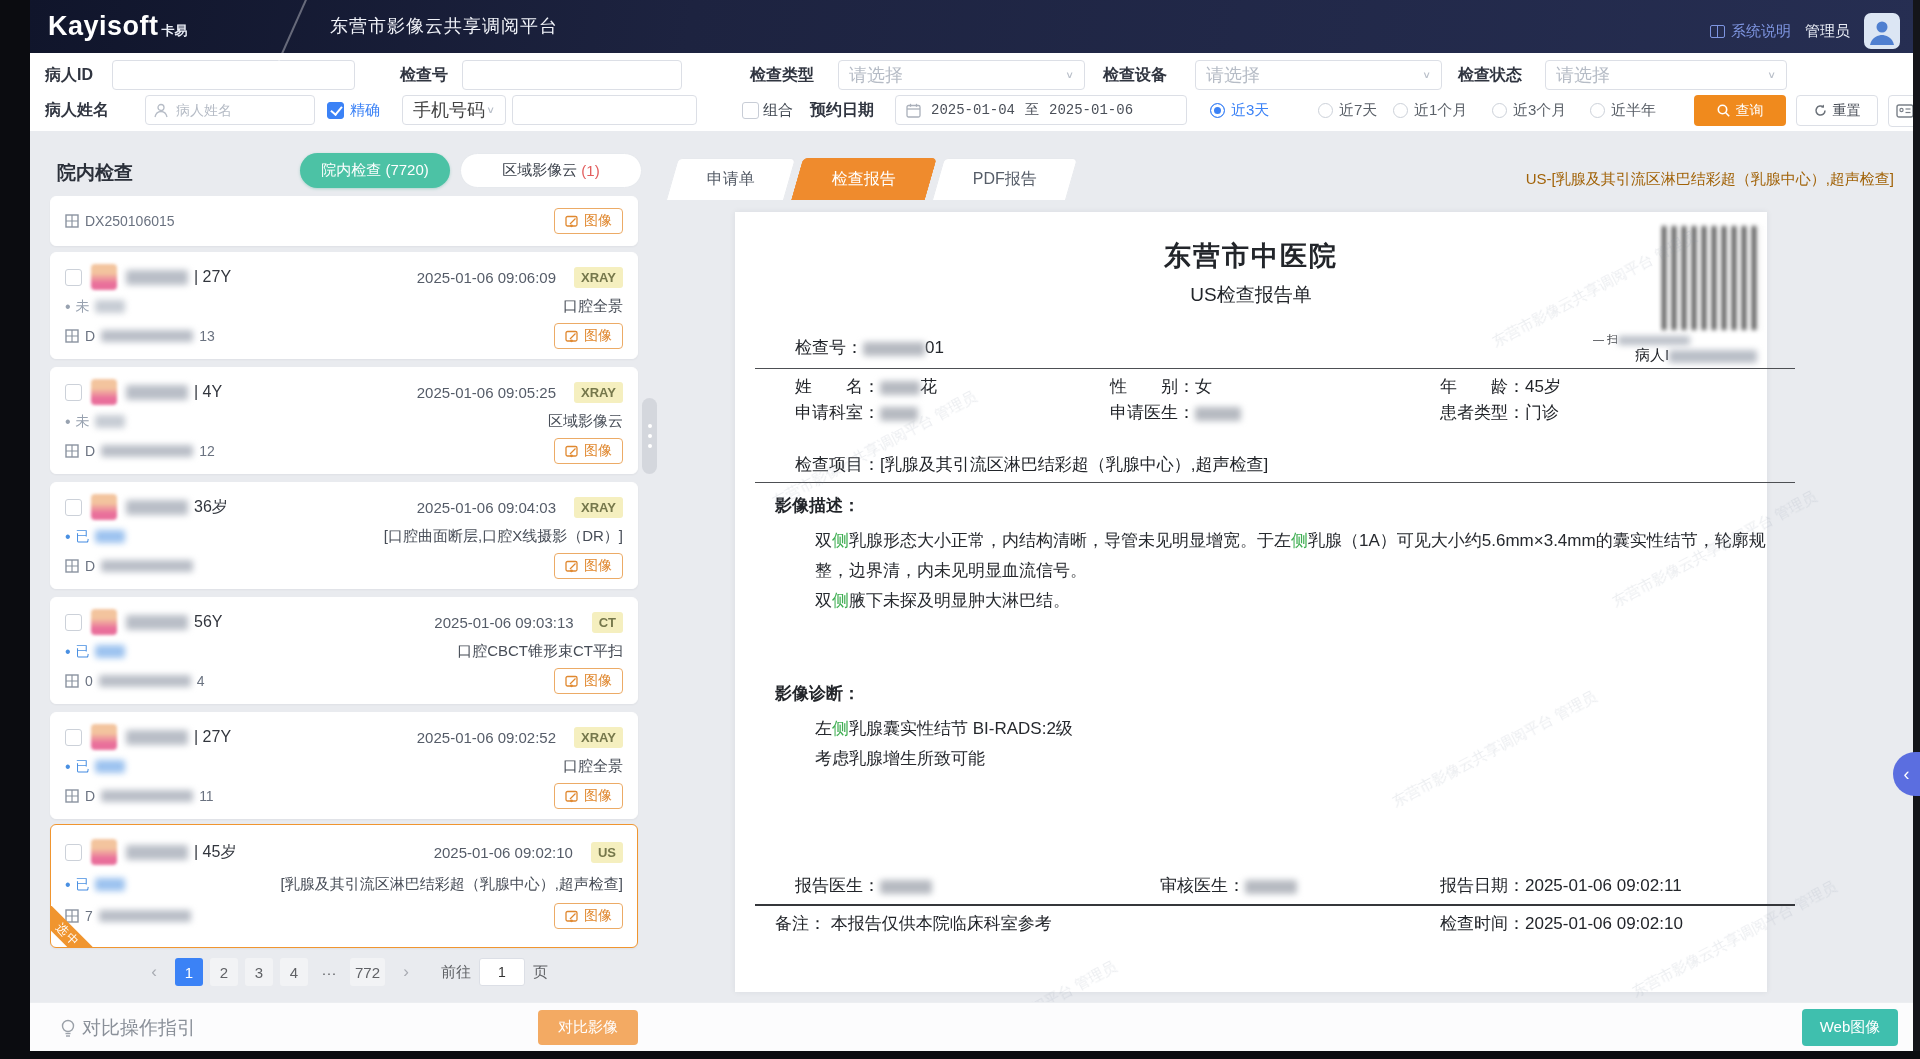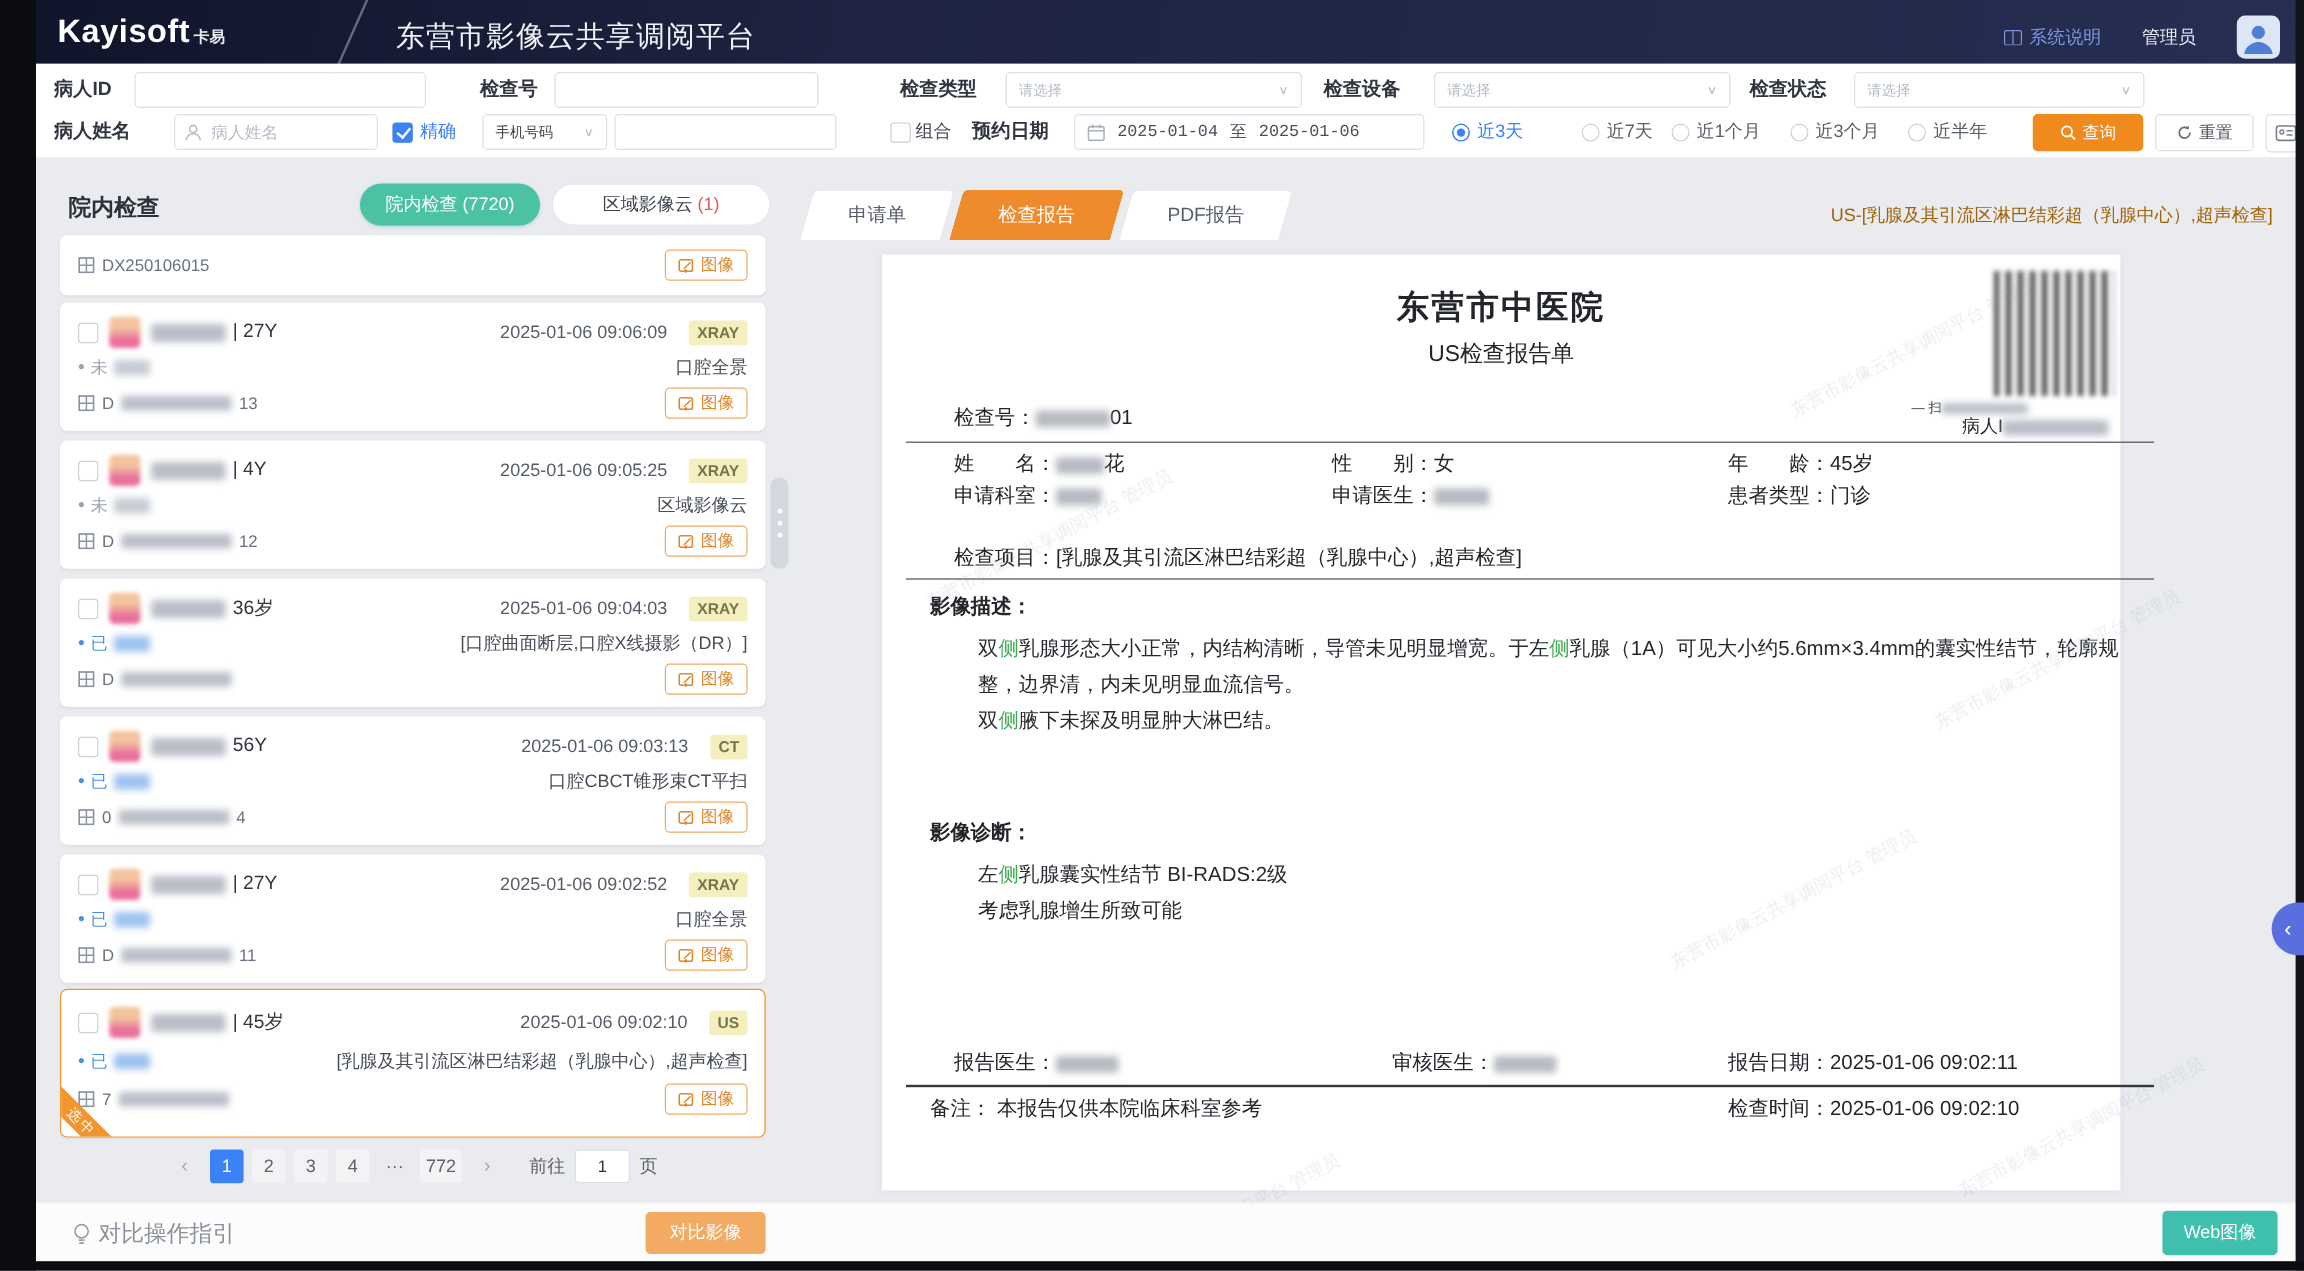--- a/index.html
+++ b/index.html
@@ -12,37 +12,37 @@
   .strip-right { position:absolute; right:0; top:0; width:7px; height:1059px; background:#14151a; z-index:60; }
   .strip-bottom{ position:absolute; left:0; bottom:0; width:1920px; height:8px; background:#0b0c10; z-index:60; }
 
   
   .header { position:absolute; left:30px; top:0; width:1890px; height:53px;
             background:linear-gradient(100deg,#10152b 0%,#1d2340 35%,#262e52 100%); z-index:5; }
   .logo-wrap { position:absolute; left:18px; top:0; height:53px; display:flex; align-items:center; }
   .logo { color:#fff; font-size:27px; font-weight:bold; letter-spacing:.5px; }
   .logo-suffix { color:#e8ecf5; font-size:13px; font-weight:bold; margin-left:3px; margin-top:9px; }
   .logo-slash { position:absolute; left:262px; top:-6px; width:2px; height:70px; background:rgba(255,255,255,.35); transform:rotate(24deg); }
-  .app-title { position:absolute; left:300px; top:14px; color:#f2f4fa; font-size:24px; letter-spacing:1px; }
-  .hdr-right { position:absolute; right:20px; top:0; height:62px; display:flex; align-items:center; gap:34px;text-align:right; }
+  .app-title { position:absolute; left:300px; top:14px; color:#f2f4fa; font-size:18px; letter-spacing:1px; }
+  .hdr-right { position:absolute; right:20px; top:0; height:62px; display:flex; align-items:center; gap:14px;text-align:right; }
   .sys-help { display:flex; align-items:center; gap:6px; color:#7e95e0; font-size:15px; cursor:pointer; }
   .sys-help svg { display:block; }
   .hdr-user { color:#e9edf6; font-size:15px; }
   .hdr-avatar { width:36px; height:36px; border-radius:7px; background:#dce6f4; display:flex; align-items:center; justify-content:center; overflow:hidden; }
 
   
   .filters { position:absolute; left:30px; top:53px; width:1890px; height:78px; background:#fff; z-index:4; }
   .flabel { position:absolute; font-size:16px; font-weight:bold; color:#303540; line-height:30px; white-space:nowrap; }
   .finput, .fselect { position:absolute; height:30px; border:1px solid #dcdfe6; border-radius:4px; background:#fff; font-size:14px; color:#333; }
   .finput input { width:100%; height:100%; border:0; outline:none; background:transparent; padding:0 9px; font-size:14px; color:#333; font-family:inherit; }
   .finput input::placeholder { color:#b6bcc6; }
   .finput.with-icon input { padding-left:30px; }
   .finput .lead-icon { position:absolute; left:8px; top:7px; color:#b6bcc6; }
   .fselect { display:flex; align-items:center; justify-content:space-between; padding:0 10px; color:#b6bcc6; cursor:pointer; }
-  .fselect .sel-text { font-size:12px; }
+  .fselect .sel-text { font-size:18px; }
   .fselect .chev { color:#b9bfc9; font-size:12px; transform:scaleY(.8); }
   .fselect.filled { color:#444; }
   .chk { position:absolute; width:17px; height:17px; border:1.5px solid #c8cdd6; border-radius:3px; background:#fff; top:7px; cursor:pointer; }
   .chk.checked { background:#3b82f6; border-color:#3b82f6; }
   .chk.checked::after { content:""; position:absolute; left:4.5px; top:1.2px; width:5px; height:9px; border:solid #fff; border-width:0 2px 2px 0; transform:rotate(40deg); }
   .chk-label { position:absolute; font-size:15px; line-height:30px; color:#3f4650; }
   .chk-label.blue { color:#3b82f6; }
   .datebox { position:absolute; height:30px; border:1px solid #dcdfe6; border-radius:4px; background:#fff; display:flex; align-items:center; gap:10px; padding:0 10px; font-size:14px; color:#4a4f58;font-family:Liberation Mono, monospace; }
   .radio { display:inline-flex; align-items:center; gap:6px; position:absolute; cursor:pointer; line-height:30px; }
   .radio .dot { width:15px; height:15px; border-radius:50%; border:1.5px solid #ccd1d9; background:#fff; }

